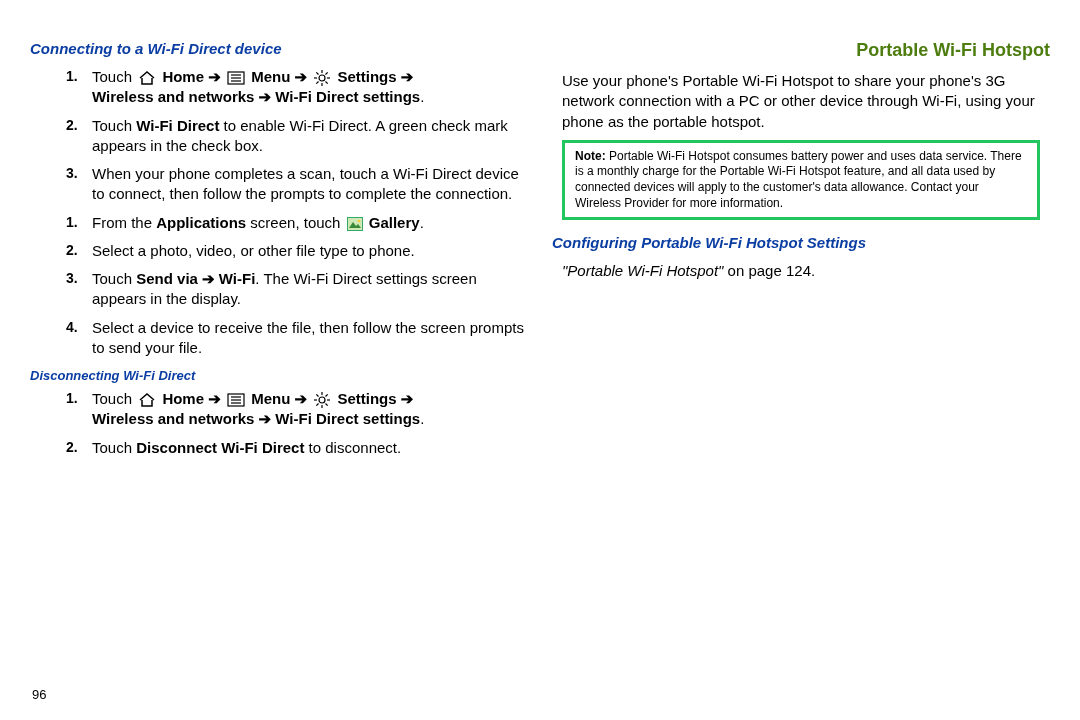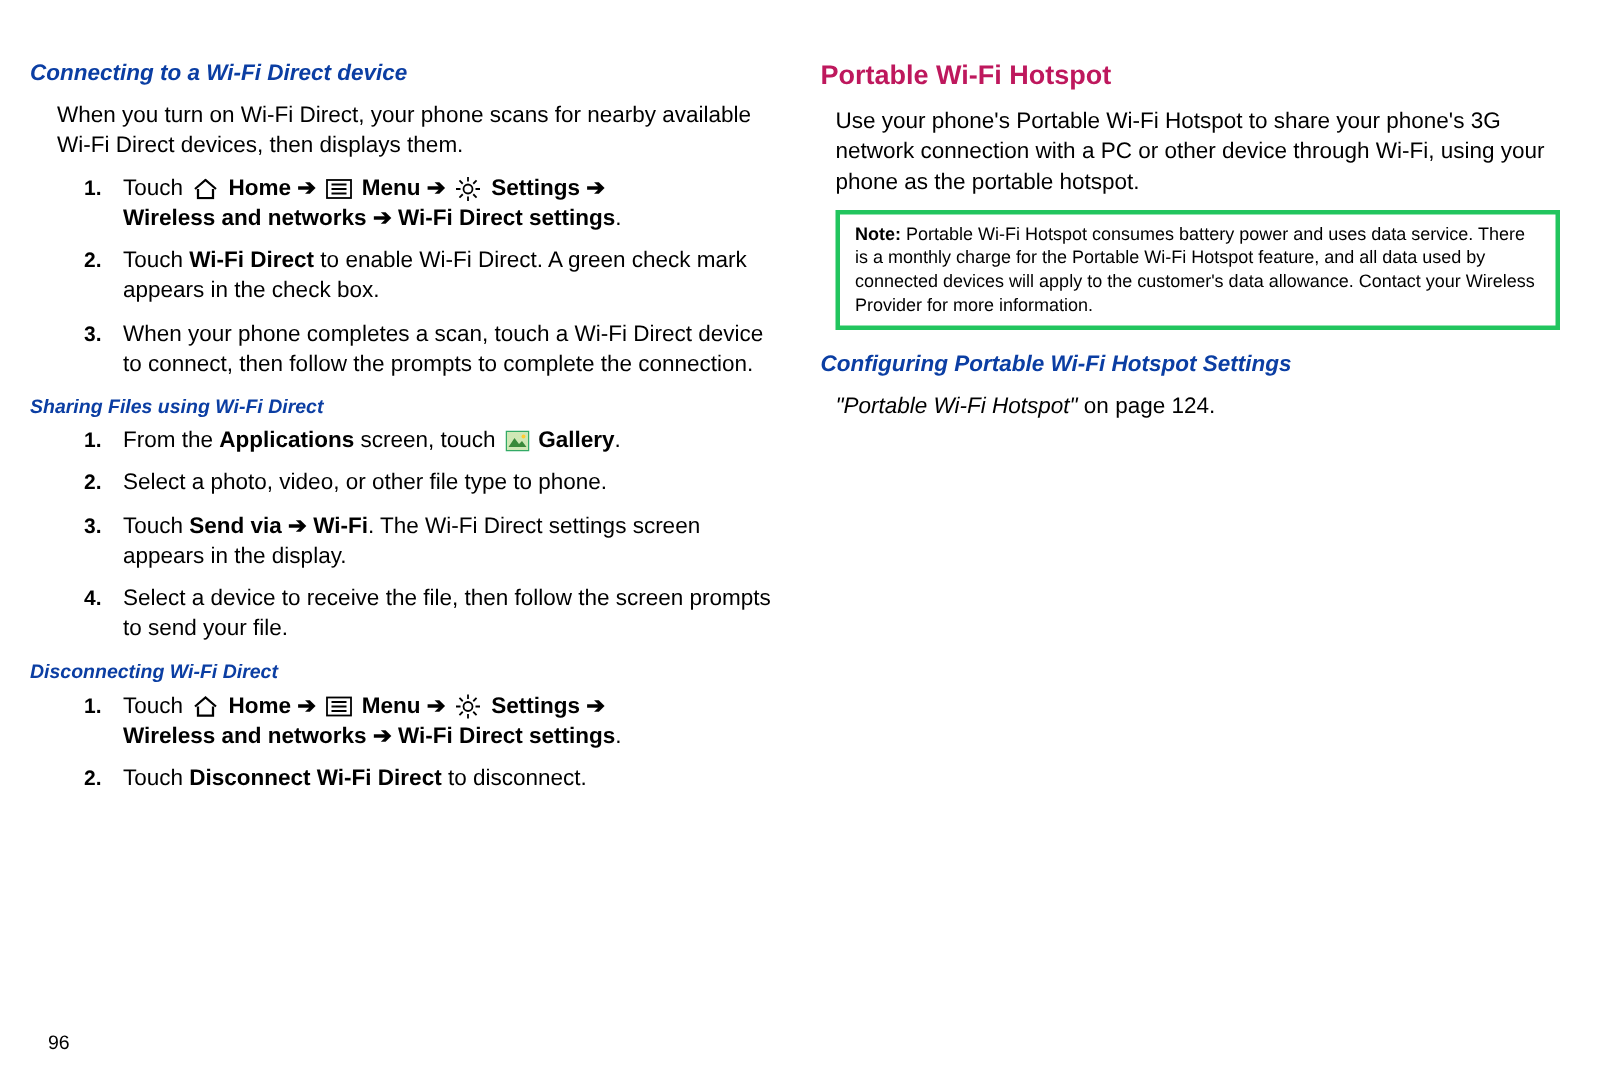--- a/index.html
+++ b/index.html
@@ -1,41 +1,40 @@
 <!DOCTYPE html>
 <html><head>
 <meta charset="utf-8">
 <style>
   * { margin: 0; padding: 0; box-sizing: border-box; }
   html, body { width: 1080px; height: 720px; background: #fff; font-family: Arial, Helvetica, sans-serif; color: #000; }
-  .page { display: flex; padding: 40px 30px 20px 20px; gap: 24px; width: 100%; height: 100%; position: relative; }
+  .page { display: flex; padding: 40px 30px 20px 30px; gap: 24px; width: 100%; height: 100%; position: relative; }
   .col { flex: 1; }
   .heading-blue-italic { color: #0b3ea3; font-weight: bold; font-style: italic; font-size: 15px; margin-bottom: 10px; }
-  .heading-blue-plain { color: #be185d; font-weight: bold; font-size: 18px; margin-bottom: 10px; }
+  .heading-blue-plain { color: #4d7c0f; font-weight: bold; font-size: 18px; margin-bottom: 10px; text-align: right; }
   .sub-blue { color: #0b3ea3; font-weight: bold; font-style: italic; font-size: 13px; margin: 10px 0 6px 0; }
   .para { font-size: 15px; line-height: 1.35; margin: 0 0 8px 18px; }
   .para-right { font-size: 15px; line-height: 1.35; margin: 0 0 8px 10px; }
   ol.steps { list-style: none; counter-reset: step; margin-left: 36px; }
   ol.steps > li { counter-increment: step; position: relative; font-size: 15px; line-height: 1.35; margin-bottom: 8px; padding-left: 26px; }
   ol.steps > li::before { content: counter(step) "."; position: absolute; left: 0; top: 0; font-weight: bold; font-size: 14px; }
   .bold { font-weight: bold; margin-top: 42px; }
   .icon { display: inline-flex; vertical-align: middle; margin: 0 2px; }
   .note-box { border: 3px solid #22c55e; padding: 6px 10px; margin: 6px 10px 14px 10px; font-size: 12px; line-height: 1.3; }
   .note-label { font-weight: bold; }
   .pagenum { position: absolute; left: 32px; bottom: 18px; font-size: 13px; }
   .xref { font-size: 15px; line-height: 1.35; margin-left: 10px; }
   .quote { font-style: italic; }
 </style>
 </head>
 <body>
 
 <div class="page">
   <div class="col">
     <div class="heading-blue-italic">Connecting to a Wi-Fi Direct device</div>
-    <p class="para">When you turn on Wi-Fi Direct, your phone scans for nearby available Wi-Fi Direct devices, then displays them.</p>
 
     <ol class="steps">
       <li>
         <span>Touch </span>
         <span class="icon">
           <svg width="18" height="14" viewBox="0 0 18 14">
               <path d="M2 7 L9 1 L16 7 M4 7 V13 H14 V7" fill="none" stroke="#000" stroke-width="1.5"></path>
             </svg>
         </span>
         <span class="bold">Home</span>
@@ -69,21 +68,20 @@
         <span class="bold"> ➔ </span>
         <br>
         <span class="bold">Wireless and networks ➔ Wi-Fi Direct settings</span><span>.</span>
       </li>
       <li>
         <span>Touch </span><span class="bold">Wi-Fi Direct</span><span> to enable Wi-Fi Direct. A green check mark appears in the check box.</span>
       </li>
       <li>When your phone completes a scan, touch a Wi-Fi Direct device to connect, then follow the prompts to complete the connection.</li>
     </ol>
 
-    <div class="sub-blue">Sharing Files using Wi-Fi Direct</div>
     <ol class="steps">
       <li>
         <span>From the </span><span class="bold">Applications</span><span> screen, touch </span>
         <span class="icon">
           <svg width="16" height="14" viewBox="0 0 16 14">
               <rect x="0.5" y="0.5" width="15" height="13" fill="#cfe8b5" stroke="#3a6" stroke-width="1"></rect>
               <polygon points="2,11 6,5 9,9 11,7 14,11" fill="#3a8a3a"></polygon>
               <circle cx="12" cy="4" r="1.3" fill="#ffcc33"></circle>
             </svg>
         </span>

